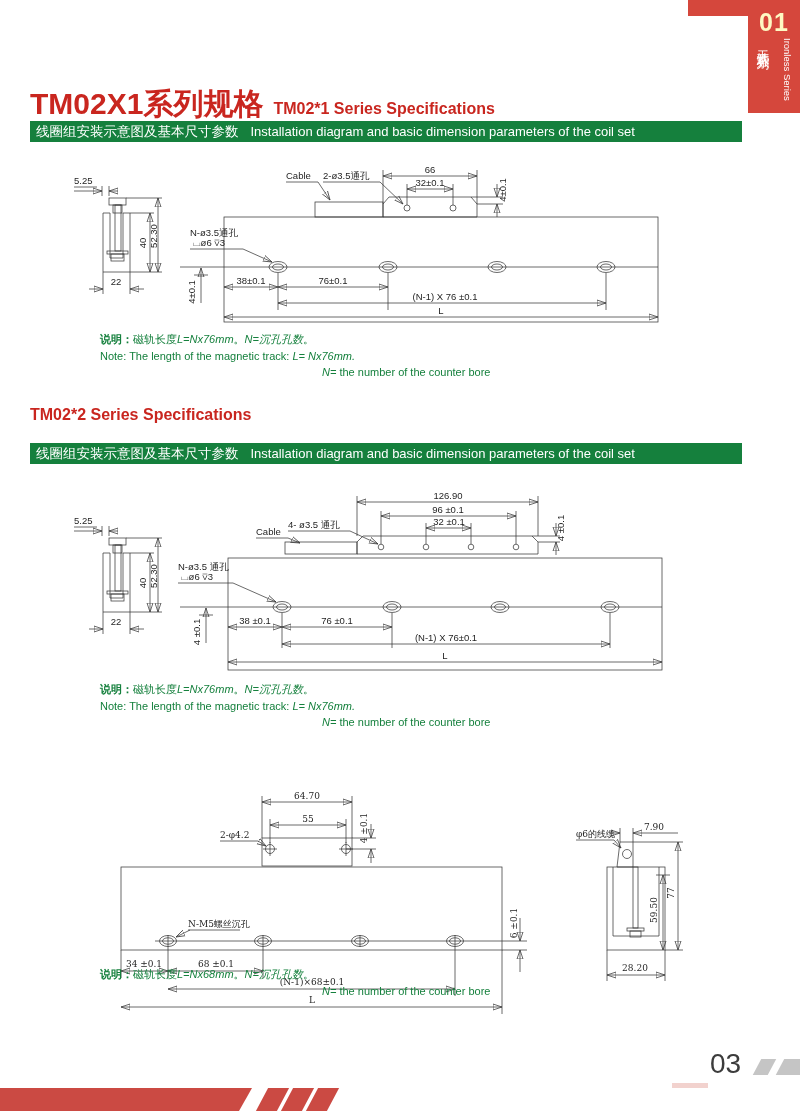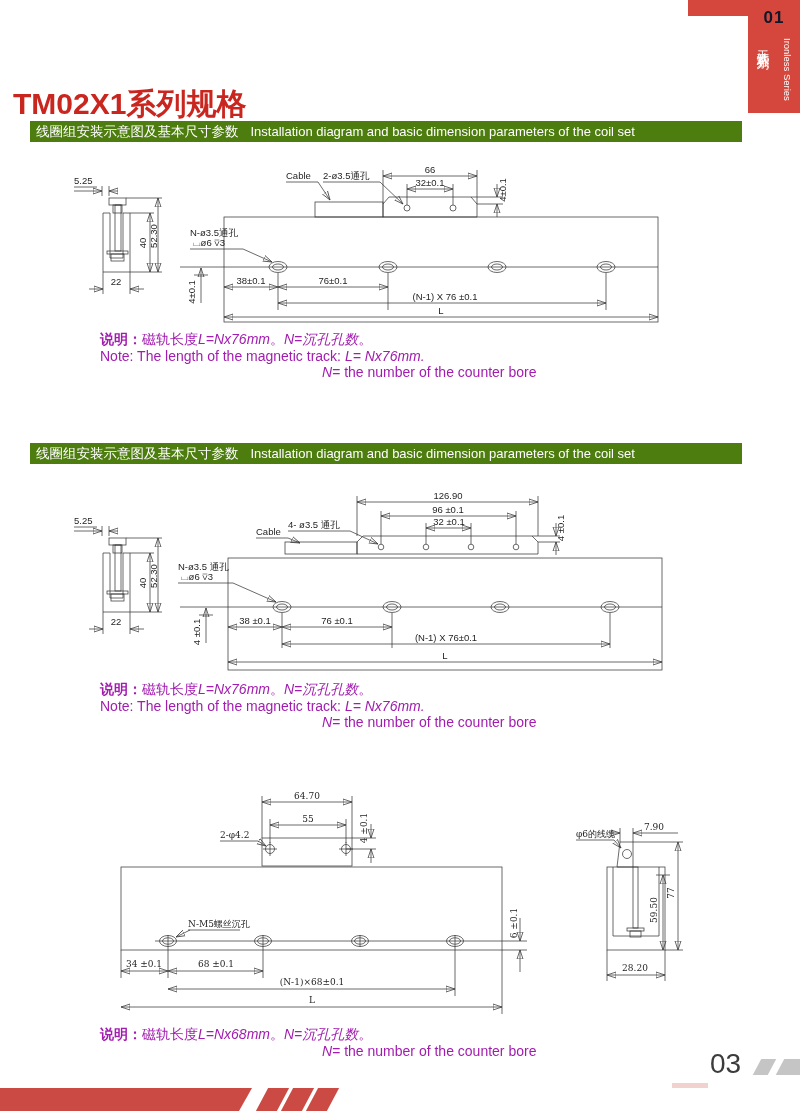--- a/index.html
+++ b/index.html
@@ -4,33 +4,33 @@
 <style>
   html,body { margin:0; padding:0; background:#e8e8e8; }
   .page {
     position:relative; width:800px; height:1111px; margin:0 auto;
     background:#ffffff; overflow:hidden;
     font-family:"Liberation Sans", sans-serif;
   }
   
   .banner { position:absolute; right:0; top:0; width:52px; height:113px; background:#d5473c; }
   .banner-strip { position:absolute; right:52px; top:0; width:60px; height:16px; background:#d5473c; }
-  .banner-num { position:absolute; left:0; right:0; top:8px; text-align:center; color:#0f172a; font-size:17px; font-weight:bold; letter-spacing:1px; }
+  .banner-num { position:absolute; left:0; right:0; top:8px; text-align:center; color:#fef9c3; font-size:25px; font-weight:bold; letter-spacing:1px; }
   .banner-zh { position:absolute; left:6px; top:40px; writing-mode:vertical-rl; color:#fff; font-size:12.5px; letter-spacing:2px; }
   .banner-en { position:absolute; right:7px; top:38px; writing-mode:vertical-rl; color:#fff; font-size:9.5px; }
   
-  .sec-title { position:absolute; left:13px; display:flex; align-items:baseline; gap:10px; color:#c9261f; white-space:nowrap; }
+  .sec-title { position:absolute; left:30px; display:flex; align-items:baseline; gap:10px; color:#c9261f; white-space:nowrap; }
   .sec-title .zh { font-size:30px; font-weight:bold; }
   .sec-title .en { font-size:16px; font-weight:bold; }
-  .sec-bar { position:absolute; left:30px; width:712px; height:21px; background:#4d7c0f; color:#fff;
+  .sec-bar { position:absolute; left:30px; width:712px; height:21px; background:#15803d; color:#fff;
              display:flex; align-items:center; gap:12px; padding-left:6px; box-sizing:border-box; white-space:nowrap; }
   .sec-bar .zh { font-size:13.5px; }
   .sec-bar .en { font-size:13px; }
   
-  .note { position:absolute; left:100px; font-size:14px; color:#a21caf; line-height:16.5px; white-space:nowrap; }
+  .note { position:absolute; left:100px; font-size:11px; color:#15803d; line-height:16.5px; white-space:nowrap; }
   .note b { font-weight:bold; }
   .note .ind { margin-left:222px;text-align:right; }
   
   .draw { position:absolute; }
   .draw line, .draw path, .draw rect, .draw ellipse, .draw circle, .draw polyline
         { stroke:#3a3a3a; stroke-width:0.75; fill:none; }
   .t  { font-family:"Liberation Sans",sans-serif; font-size:9.5px; fill:#1f1f1f; stroke:none; }
   .t3 { font-family:"DejaVu Serif",serif; font-size:9px; fill:#1f1f1f; stroke:none; }
   
   .pageno { position:absolute; left:710px; top:1048px; font-size:28px; color:#3c3c3c; }
@@ -49,20 +49,21 @@
 
   <div class="banner-strip"></div>
   <div class="banner">
     <div class="banner-num">01</div>
     <div class="banner-zh">无铁芯系列</div>
     <div class="banner-en">Ironless Series</div>
   </div>
 
   <div class="sec-title" style="top:84px">
     <span class="zh">TM02X1系列规格</span>
+    <span class="en">TM02*1 Series Specifications</span>
   </div>
   <div class="sec-bar" style="top:121px">
     <span class="zh">线圈组安装示意图及基本尺寸参数</span>
     <span class="en">Installation diagram and basic dimension parameters of the coil set</span>
   </div>
 
   <svg class="draw" style="left:30px;top:148px" width="740" height="185" viewBox="0 0 740 185">
     <defs>
       <marker id="ar" markerWidth="10" markerHeight="8" refX="9" refY="4" orient="auto-start-reverse" markerUnits="userSpaceOnUse">
         <path d="M0,1 L9,4 L0,7 Z" fill="#3a3a3a" stroke="none"></path>
@@ -160,20 +161,21 @@
     </g>
   </svg>
 
   <div class="note" style="top:331px">
     <div><b>说明：</b><span>磁轨长度</span><i>L=Nx76mm</i><span>。</span><i>N=沉孔孔数</i><span>。</span></div>
     <div><span>Note: The length of the magnetic track: </span><i>L= Nx76mm.</i></div>
     <div class="ind"><i>N=</i><span> the number of the counter bore</span></div>
   </div>
 
   <div class="sec-title" style="top:406px">
+    <span class="en">TM02*2 Series Specifications</span>
   </div>
   <div class="sec-bar" style="top:443px">
     <span class="zh">线圈组安装示意图及基本尺寸参数</span>
     <span class="en">Installation diagram and basic dimension parameters of the coil set</span>
   </div>
 
   <svg class="draw" style="left:30px;top:478px" width="740" height="200" viewBox="0 0 740 200">
     <g>
       <rect x="79" y="60" width="17" height="7"></rect>
       <rect x="83" y="67" width="9" height="8"></rect>
@@ -374,21 +376,21 @@
         <line x1="635" y1="164" x2="653" y2="164"></line>
       <line x1="648" y1="56" x2="648" y2="164" marker-start="url(#ar)" marker-end="url(#ar)"></line>
       <text class="t3" text-anchor="middle" transform="rotate(-90 644 107)" x="644" y="107">77</text>
       <line x1="577" y1="164" x2="577" y2="195"></line>
         <line x1="635" y1="164" x2="635" y2="195"></line>
       <line x1="577" y1="189" x2="635" y2="189" marker-start="url(#ar)" marker-end="url(#ar)"></line>
       <text class="t3" text-anchor="middle" x="605" y="185">28.20</text>
     </g>
   </svg>
 
-  <div class="note" style="top:1026px">
+  <div class="note" style="top:966px">
     <div><b>说明：</b><span>磁轨长度</span><i>L=Nx68mm</i><span>。</span><i>N=沉孔孔数</i><span>。</span></div>
     <div class="ind"><i>N=</i><span> the number of the counter bore</span></div>
   </div>
 
   <div class="pageno">03</div>
   <div class="gslash gs1"></div>
   <div class="gslash gs2"></div>
   <div class="faint"></div>
   <div class="band"></div>
   <div class="rslash rs1"></div>

